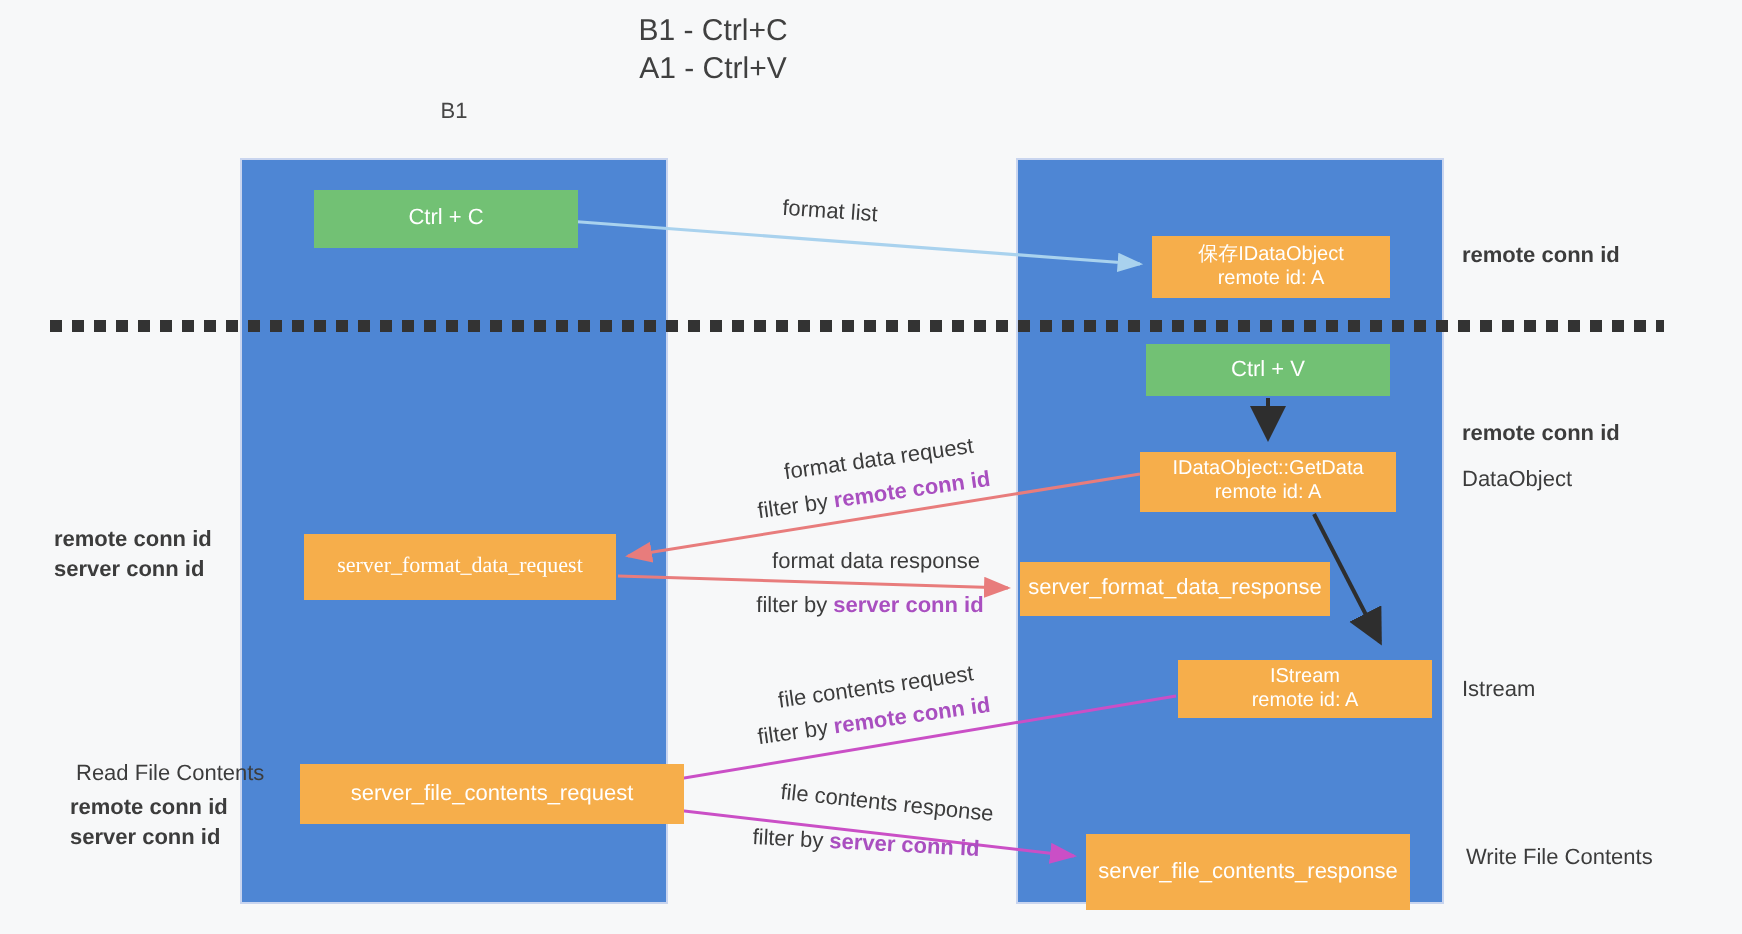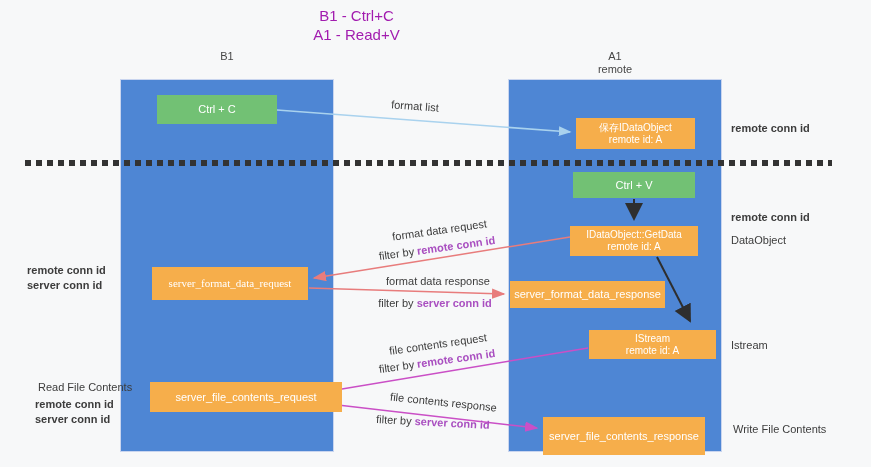--- a/index.html
+++ b/index.html
@@ -1,20 +1,20 @@
 <!DOCTYPE html>
 <html><head>
 <meta charset="utf-8">
 <style>
   html,body{margin:0;padding:0;}
   body{background:#eee;font-family:"Liberation Sans",sans-serif;}
   #stage{position:relative;width:871px;height:467px;background:#f7f8f9;overflow:hidden;}
 
   .abs{position:absolute;}
-  .title{left:0;top:6px;width:713px;text-align:center;font-size:15px;line-height:19px;color:#a21caf;}
+  .title{left:0;top:6px;width:713px;text-align:center;font-size:15px;line-height:19px;color:#404040;}
   .col-header{top:50px;text-align:center;font-size:11px;line-height:13px;color:#464646;}
   .column{top:79px;width:214px;height:373px;background:#4e86d4;border:1px solid #c9d5ef;box-sizing:border-box;}
 
   svg.overlay{position:absolute;left:0;top:0;z-index:5;}
 
   .node{position:absolute;z-index:10;display:flex;flex-direction:column;align-items:center;justify-content:center;
         color:#fff;text-align:center;box-sizing:border-box;}
   .node .l1{font-size:11px;line-height:13px;}
   .node .l2{font-size:10px;line-height:12px;}
   .green{background:#72c174;}
@@ -27,29 +27,25 @@
   .side-label{position:absolute;z-index:6;font-size:11px;color:#3c3c3c;white-space:nowrap;}
   .side-label.bold{font-weight:bold;}
 </style>
 </head>
 <body>
 
 <div id="stage">
 
   <div class="abs title">
     <div>B1 - Ctrl+C</div>
-    <div>A1 - Read+V</div>
+    <div>A1 - Ctrl+V</div>
   </div>
 
   <div class="abs col-header" style="left:120px;width:214px;">
     <div>B1</div>
-  </div>
-  <div class="abs col-header" style="left:508px;width:214px;">
-    <div>A1</div>
-    <div>remote</div>
   </div>
 
   <div class="abs column" style="left:120px;"></div>
   <div class="abs column" style="left:508px;"></div>
 
   <svg class="overlay" width="871" height="467" viewBox="0 0 871 467">
     <defs>
       <marker id="ah-blue" markerWidth="9" markerHeight="7" refX="7" refY="3" orient="auto">
         <path d="M0,0 L8,3 L0,6 Z" fill="#a9d2ee"></path>
       </marker>
@@ -71,21 +67,21 @@
     <line x1="570" y1="237" x2="314" y2="278" stroke="#e87c7c" stroke-width="1.5" marker-end="url(#ah-red)"></line>
     <line x1="309" y1="288" x2="504" y2="294" stroke="#e87c7c" stroke-width="1.5" marker-end="url(#ah-red)"></line>
 
     <line x1="634" y1="199" x2="634" y2="219" stroke="#2e2e2e" stroke-width="2" marker-end="url(#ah-blk)"></line>
     <line x1="657" y1="257" x2="690" y2="321" stroke="#2e2e2e" stroke-width="2" marker-end="url(#ah-blk)"></line>
 
     <line x1="588" y1="348" x2="318" y2="393" stroke="#ca4fc6" stroke-width="1.5" marker-end="url(#ah-mag)"></line>
     <line x1="312" y1="402" x2="537" y2="428" stroke="#ca4fc6" stroke-width="1.5" marker-end="url(#ah-mag)"></line>
   </svg>
 
-  <div class="node green" style="left:157px;top:95px;width:120px;height:29px;">
+  <div class="node green" style="left:157px;top:95px;width:132px;height:29px;">
     <span class="l1">Ctrl + C</span>
   </div>
   <div class="node orange" style="left:152px;top:267px;width:156px;height:33px;font-family:Liberation Serif, serif;">
     <span class="l1">server_format_data_request</span>
   </div>
   <div class="node orange" style="left:150px;top:382px;width:192px;height:30px;">
     <span class="l1">server_file_contents_request</span>
   </div>
 
   <div class="node orange" style="left:576px;top:118px;width:119px;height:31px;">

